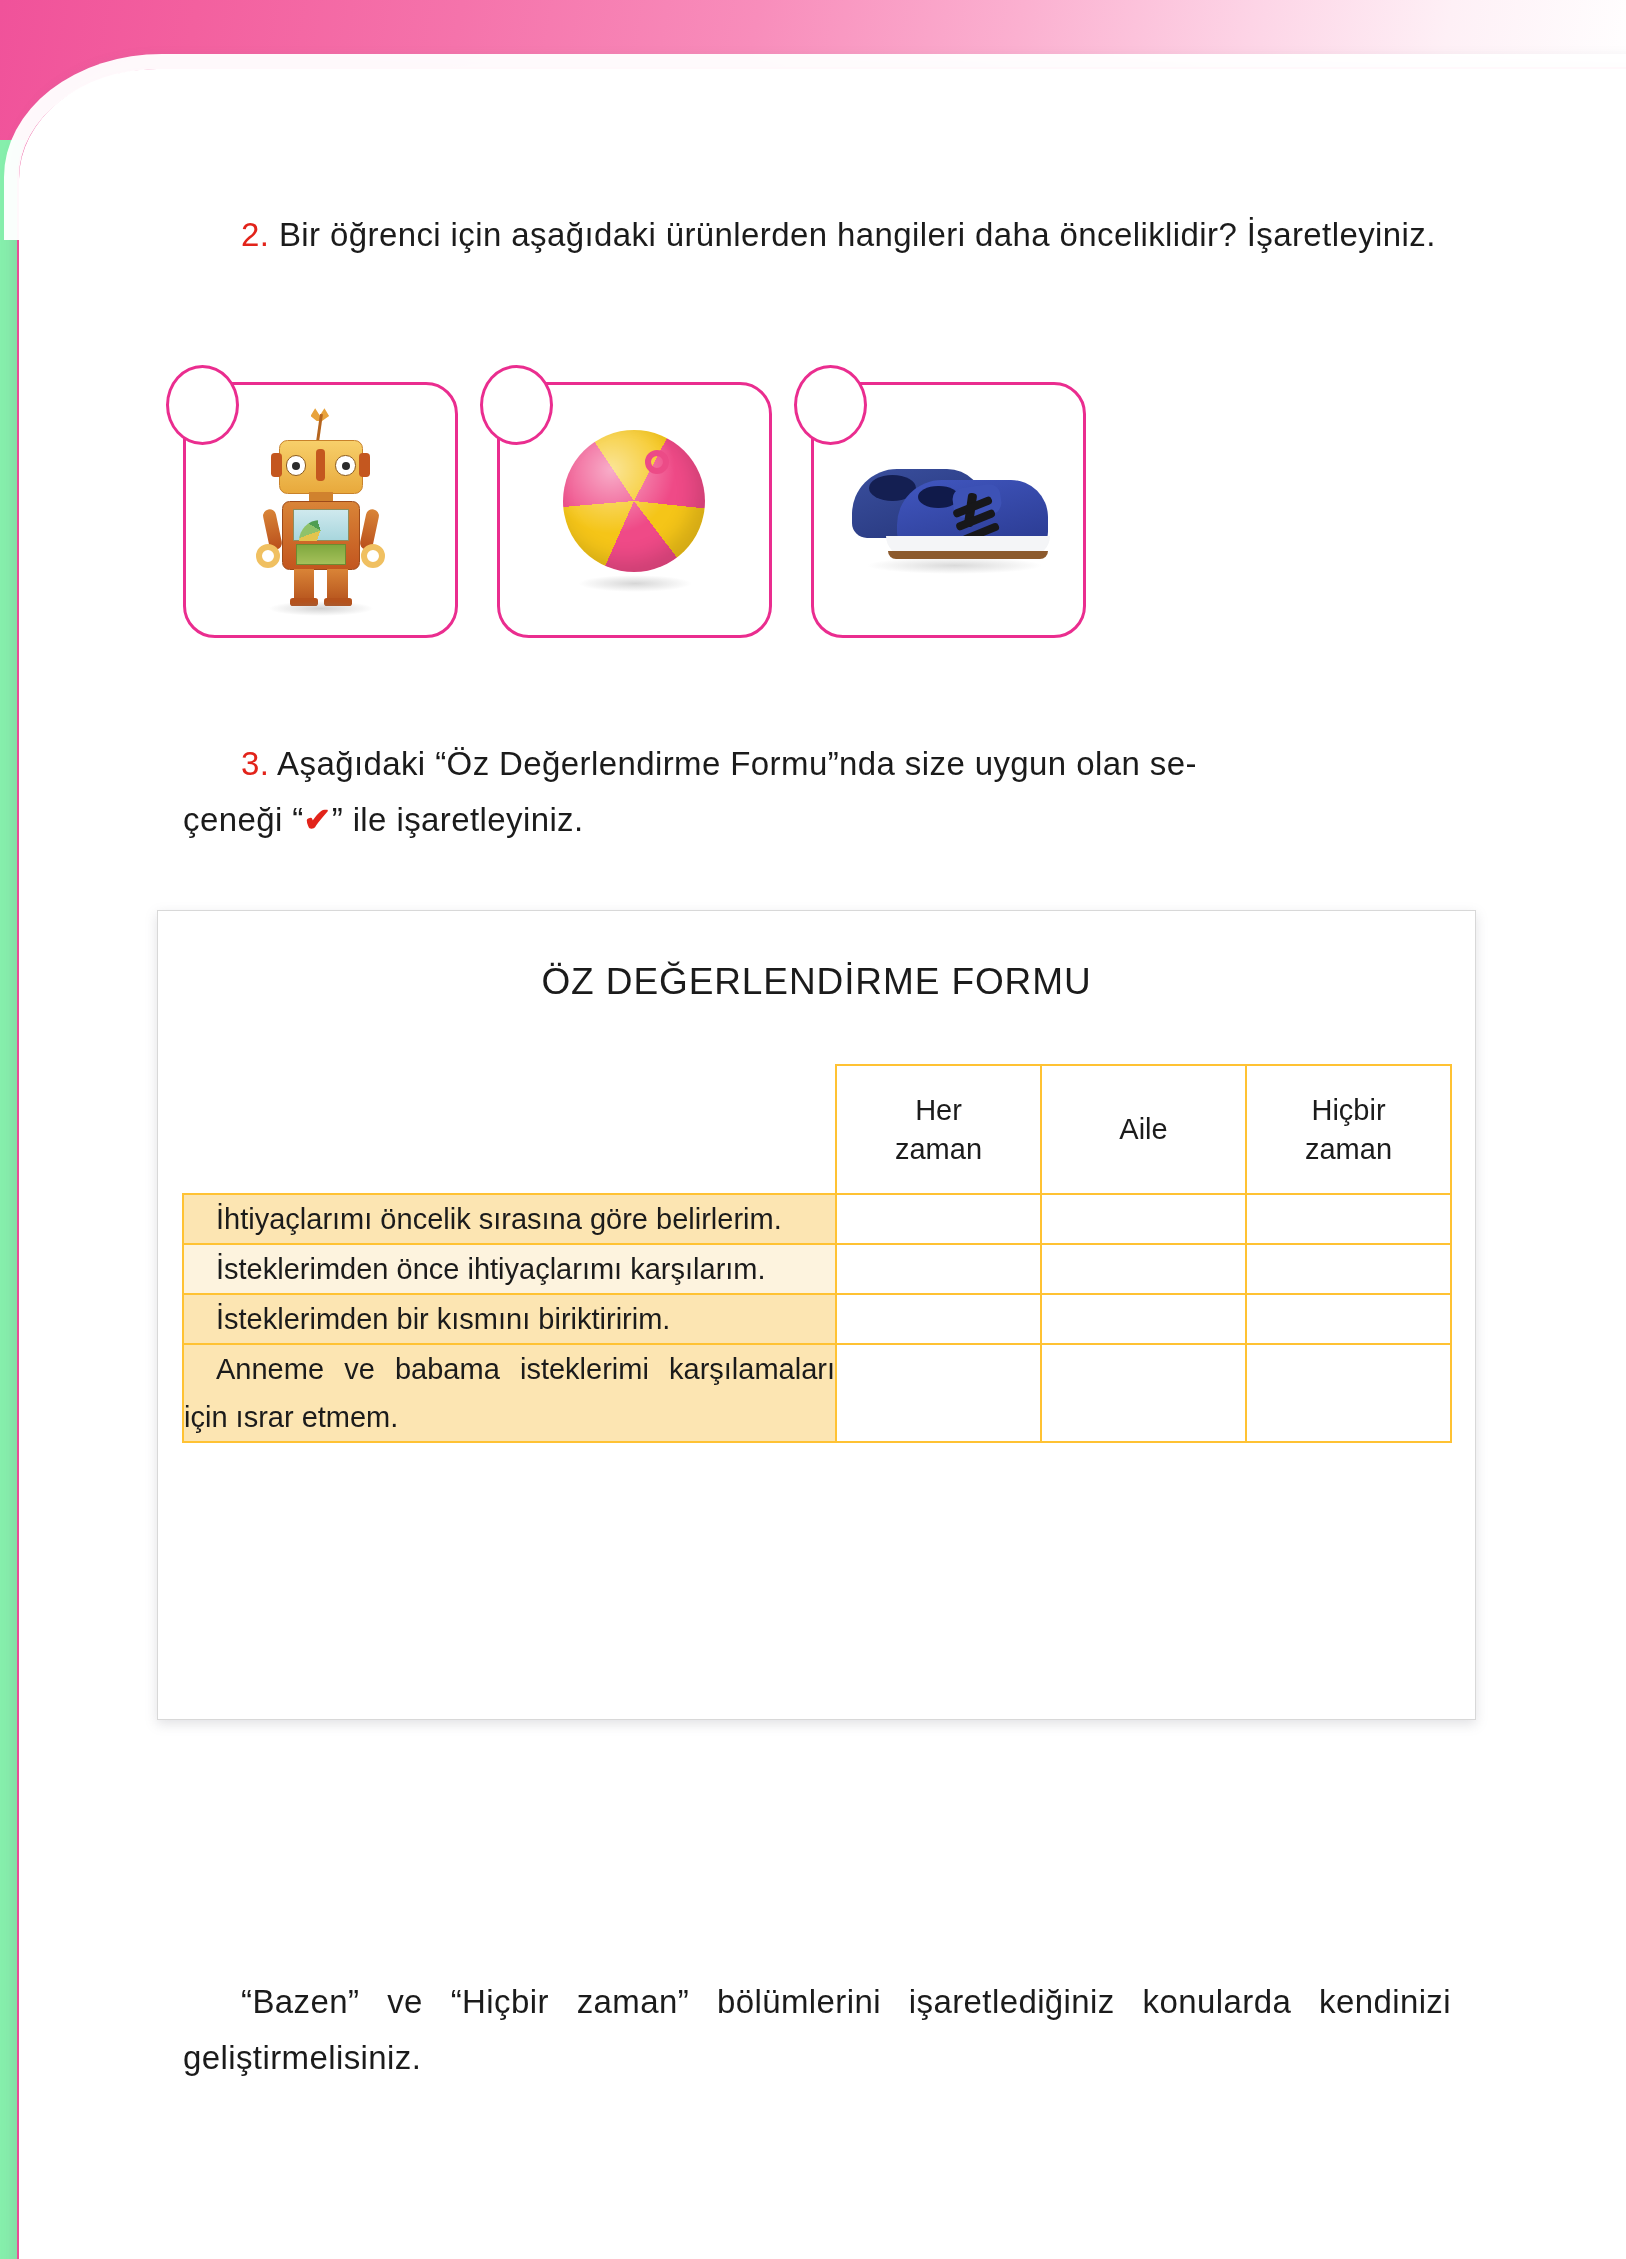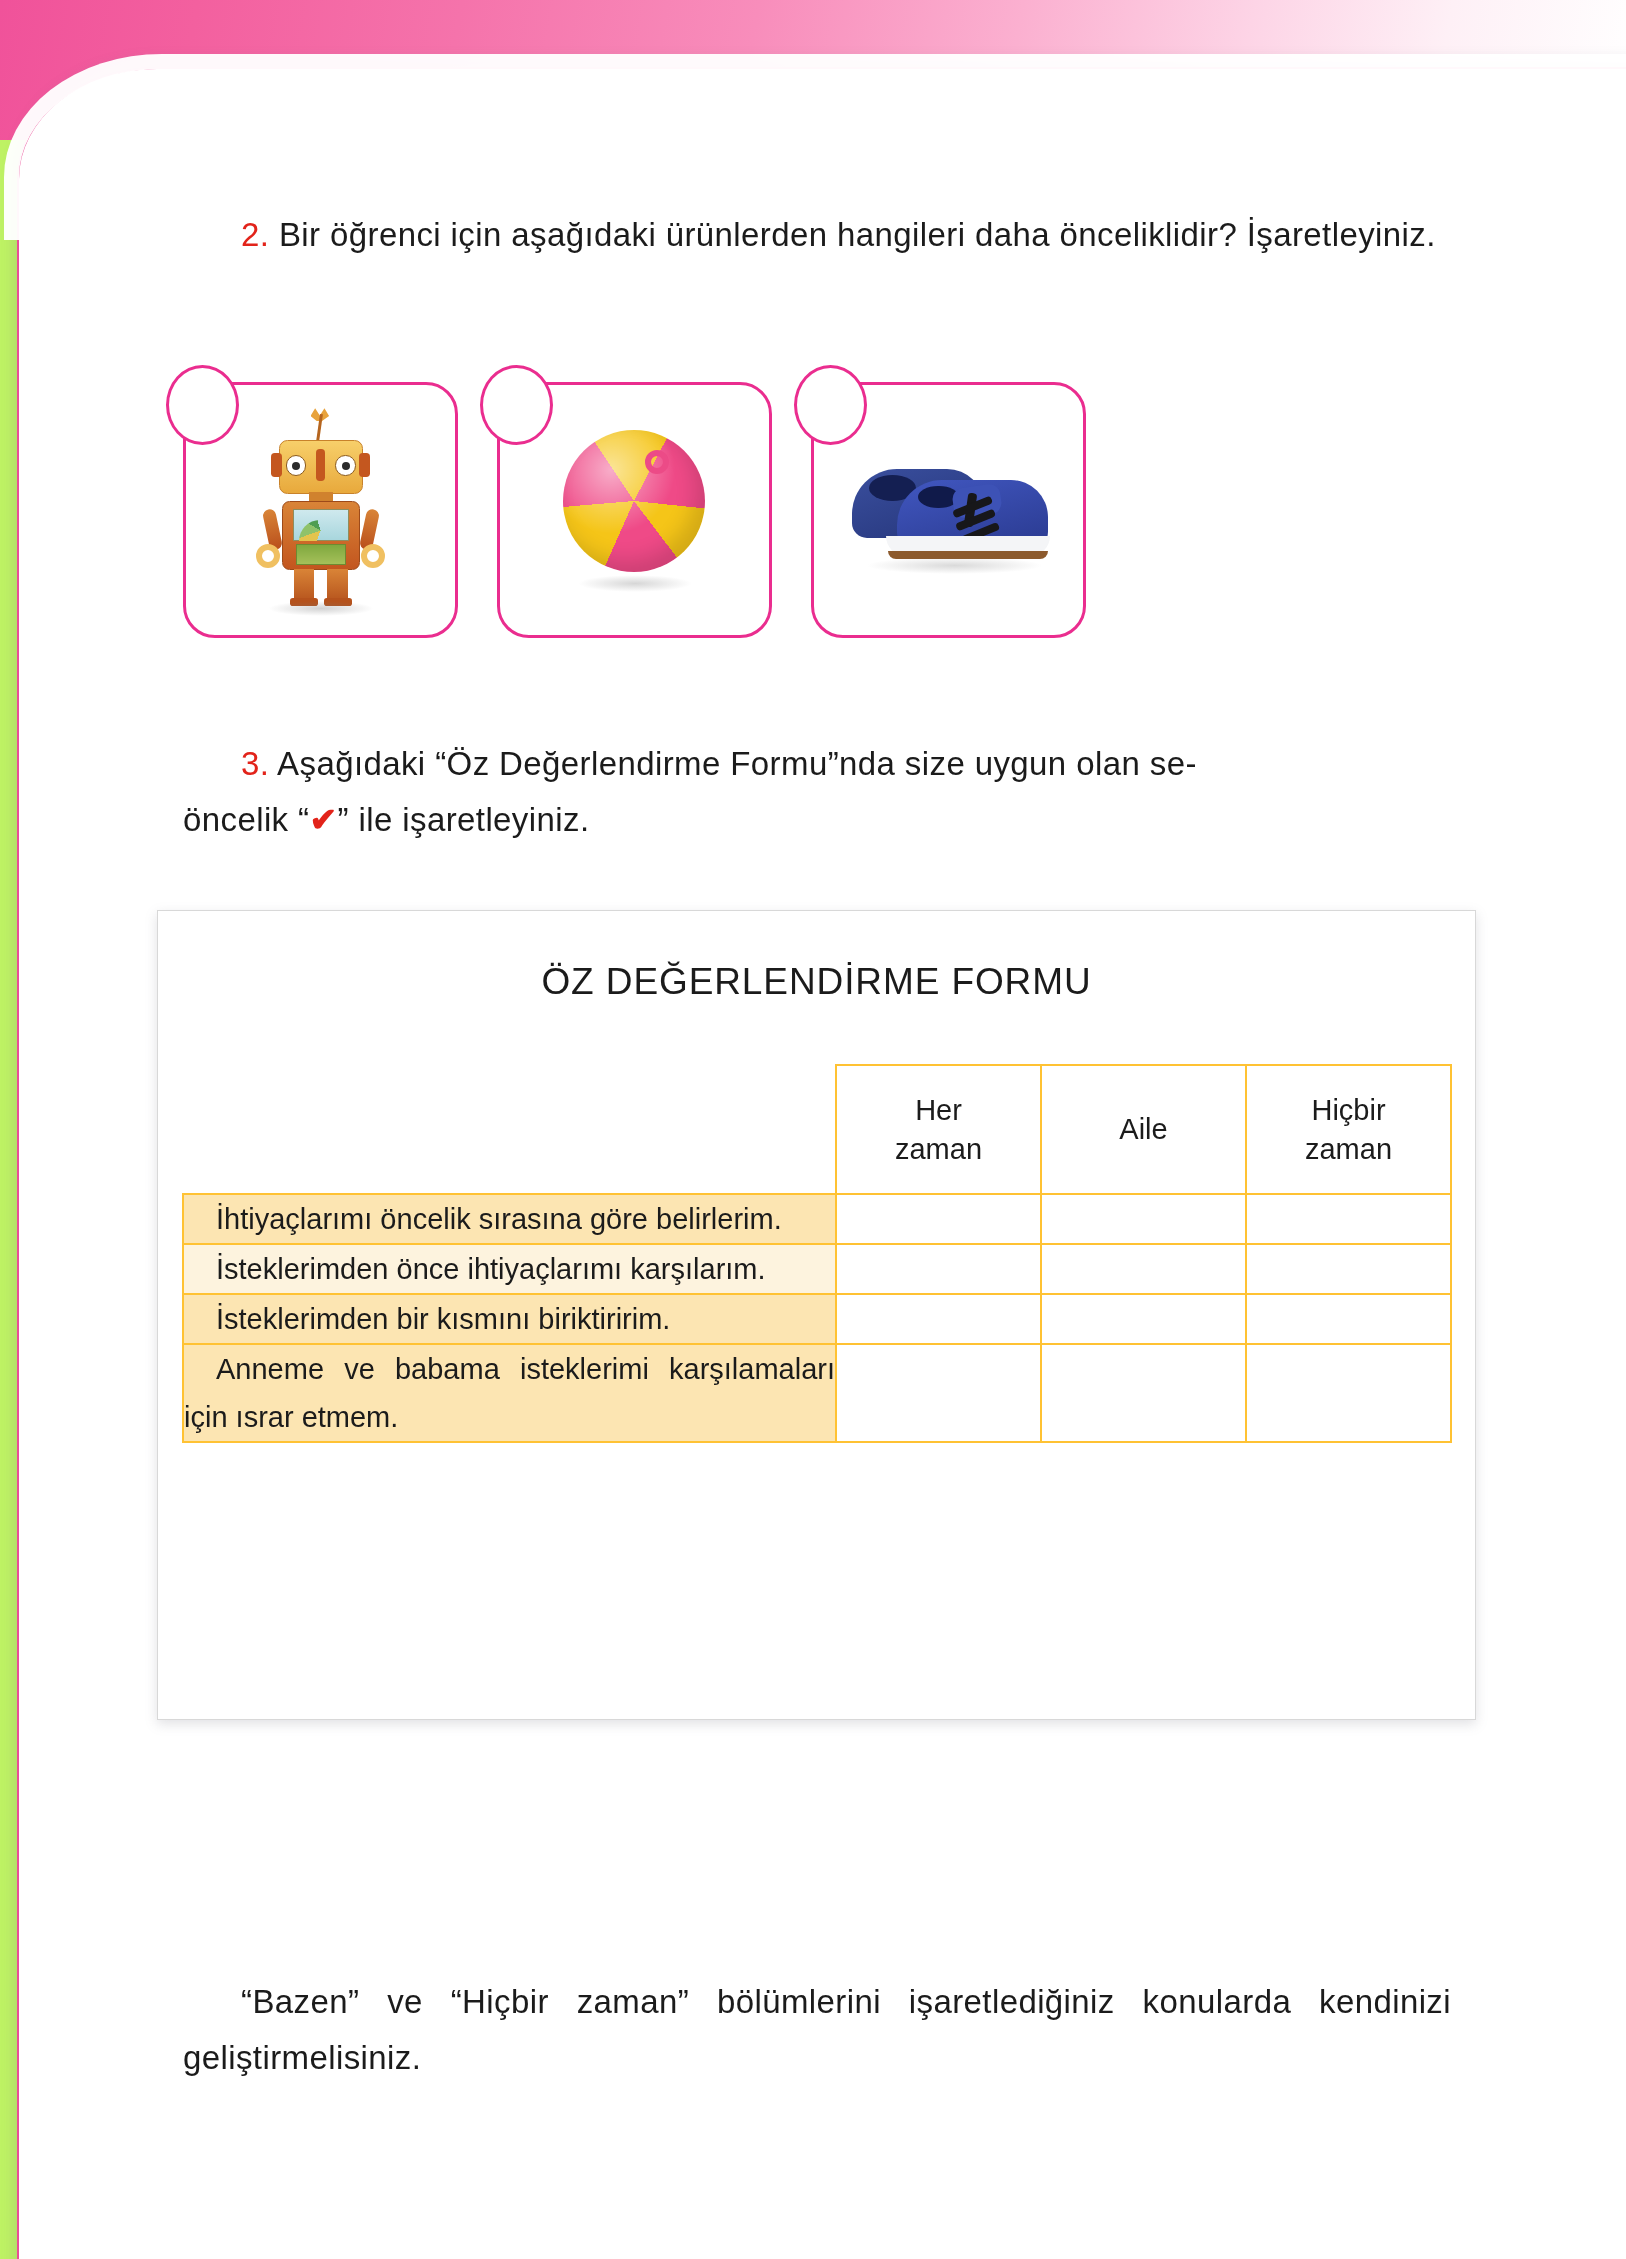--- a/index.html
+++ b/index.html
@@ -9,21 +9,21 @@
     height: 2260px;
     background: #ffffff;
     font-family: "Liberation Sans", sans-serif;
   }
 
   #page {
     position: relative;
     width: 1627px;
     height: 2260px;
     overflow: hidden;
-    background: #bef264;
+    background: #86efac;
   }
 
   
   .header-band {
     position: absolute;
     top: 0; left: 0;
     width: 1627px;
     height: 140px;
     background: linear-gradient(100deg,
         #f0529a 0%, #f3609f 12%, #f573ab 28%,
@@ -430,21 +430,21 @@
             <div class="sole-brown"></div>
             <div class="shoes-shadow"></div>
           </div>
         </div>
       </div>
     </div>
 
     <div class="para" style="left:183px; top:736px; width:1268px;">
       <span class="indent"></span><span class="qnum">3.</span>
       <span>Aşağıdaki “Öz Değerlendirme Formu”nda size uygun olan se-</span><br>
-      <span>öncelik “</span><span class="check-red">✔</span><span>” ile işaretleyiniz.</span>
+      <span>çeneği “</span><span class="check-red">✔</span><span>” ile işaretleyiniz.</span>
     </div>
 
     <div class="form-box">
       <div class="form-title">ÖZ DEĞERLENDİRME FORMU</div>
 
       <table class="form-table">
         <colgroup>
           <col class="col-stmt">
             <col class="col-opt">
             <col class="col-opt">

